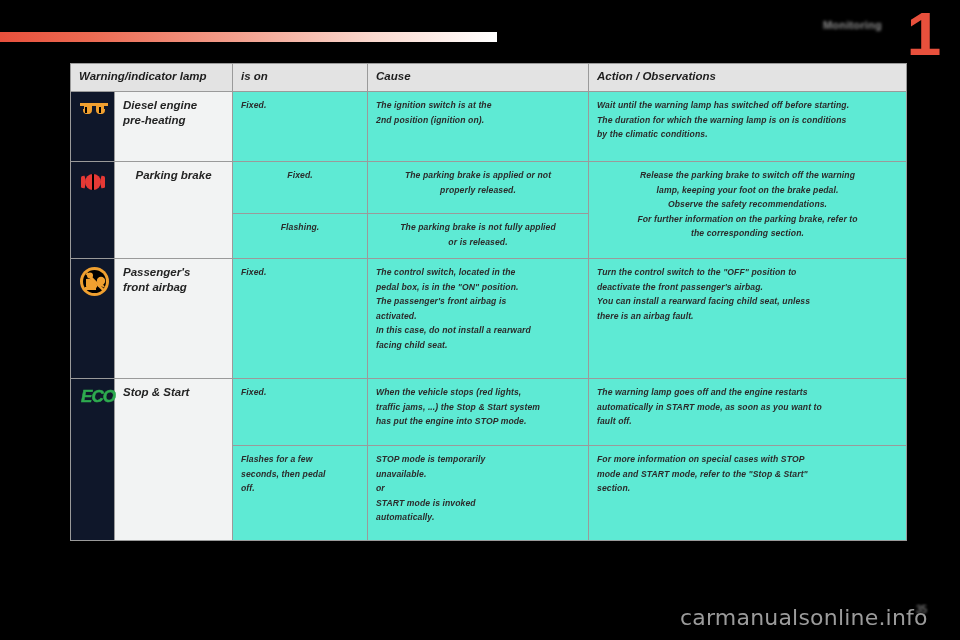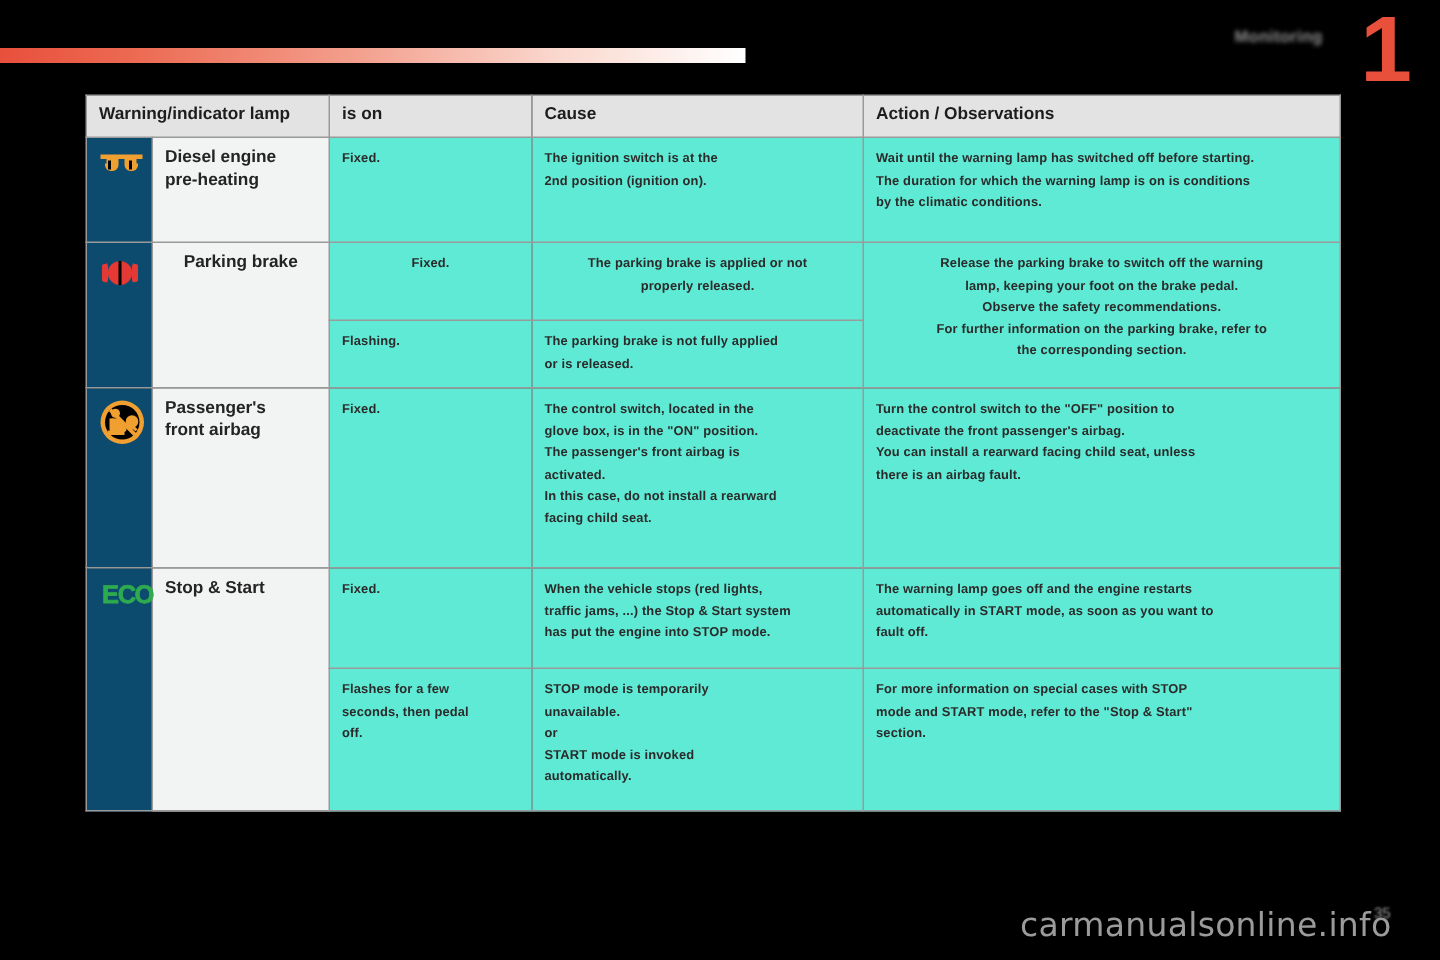--- a/index.html
+++ b/index.html
@@ -43,22 +43,23 @@
     font-size: 62px;
     font-weight: bold;
     line-height: 68px;
     text-align: center;
     font-family: "Liberation Sans", sans-serif;
   }
 
   
   .table-wrap {
     position: absolute;
-    left: 57px; top: 63px;
+    left: 70px; top: 63px;
     width: 836px;
+    font-style: italic;
   }
   table.lamps {
     width: 836px;
     border-collapse: collapse;
     table-layout: fixed;
   }
   table.lamps td, table.lamps th {
     border: 1px solid #9a9a9a;
     vertical-align: top;
     padding: 6px 8px 6px 8px;
@@ -76,21 +77,21 @@
   }
 
   
   col.c-icon  { width: 44px; }
   col.c-name  { width: 118px; }
   col.c-ison  { width: 135px; }
   col.c-cause { width: 221px; }
   col.c-act   { width: 318px; }
 
   td.icon-cell {
-    background: #0c4a6e;
+    background: #0f172a;
     border-color: #6f6f6f;
     text-align: center;
     vertical-align: top;
     padding: 8px 2px;
   }
   td.name-cell {
     background: #f2f3f3;
     color: #242424;
     font-size: 11.5px;
     font-weight: bold;
@@ -222,21 +223,21 @@
               <span class="ln">properly released.</span>
             </td>
             <td class="dark-cell" rowspan="2">
               <span class="ln">Release the parking brake to switch off the warning</span>
               <span class="ln">lamp, keeping your foot on the brake pedal.</span>
               <span class="ln">Observe the safety recommendations.</span>
               <span class="ln">For further information on the parking brake, refer to</span>
               <span class="ln">the corresponding section.</span>
             </td>
           </tr>
-          <tr style="height: 45px;">
+          <tr style="height: 45px; text-align: center;">
             <td class="dark-cell">
               <span class="ln">Flashing.</span>
             </td>
             <td class="dark-cell">
               <span class="ln">The parking brake is not fully applied</span>
               <span class="ln">or is released.</span>
             </td>
           </tr>
           <tr style="height: 120px;">
             <td class="icon-cell" rowspan="1"><span class="glyph icon-airbag"><svg viewBox="0 0 31 31" width="31" height="31">
@@ -248,21 +249,21 @@
                   <circle cx="22" cy="15" r="4.2" fill="#f0a030"></circle>
                   <path d="M19 20 q4-2 6 1" stroke="#f0a030" stroke-width="2" fill="none"></path>
                   <rect x="4" y="14" width="24" height="2.6" transform="rotate(45 15.5 15.5)" fill="#f0a030"></rect>
                 </svg></span></td>
             <td class="name-cell" rowspan="1"><span>Passenger's</span><br><span>front airbag</span></td>
             <td class="dark-cell">
               <span class="ln">Fixed.</span>
             </td>
             <td class="dark-cell">
               <span class="ln">The control switch, located in the</span>
-              <span class="ln">glove box, is in the "ON" position.</span>
+              <span class="ln">pedal box, is in the "ON" position.</span>
               <span class="ln">The passenger's front airbag is</span>
               <span class="ln">activated.</span>
               <span class="ln">In this case, do not install a rearward</span>
               <span class="ln">facing child seat.</span>
             </td>
             <td class="dark-cell">
               <span class="ln">Turn the control switch to the "OFF" position to</span>
               <span class="ln">deactivate the front passenger's airbag.</span>
               <span class="ln">You can install a rearward facing child seat, unless</span>
               <span class="ln">there is an airbag fault.</span>

